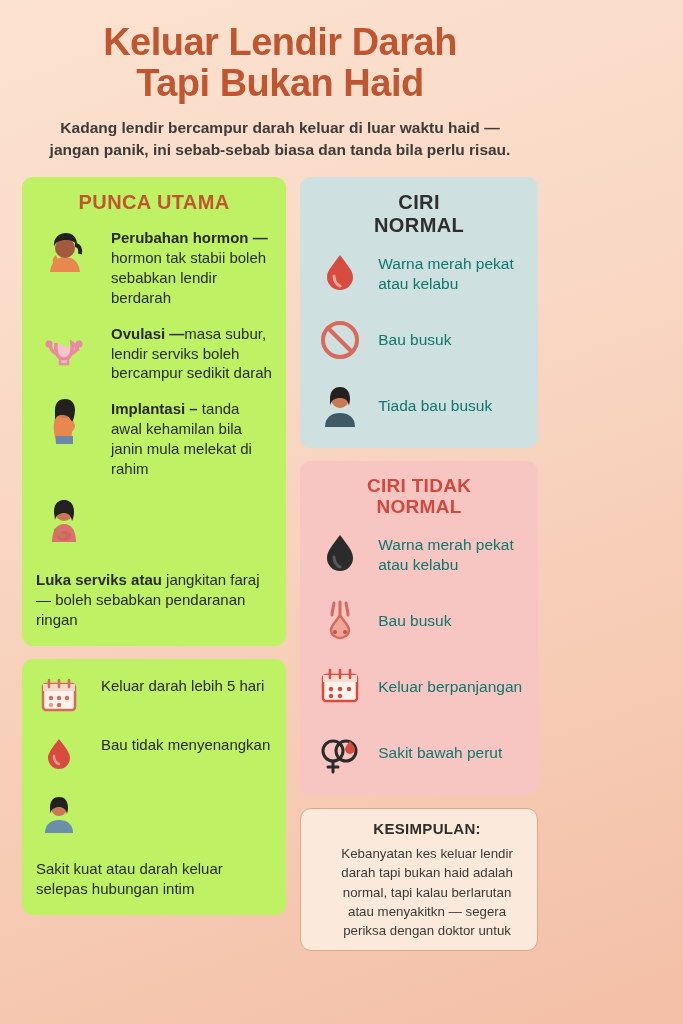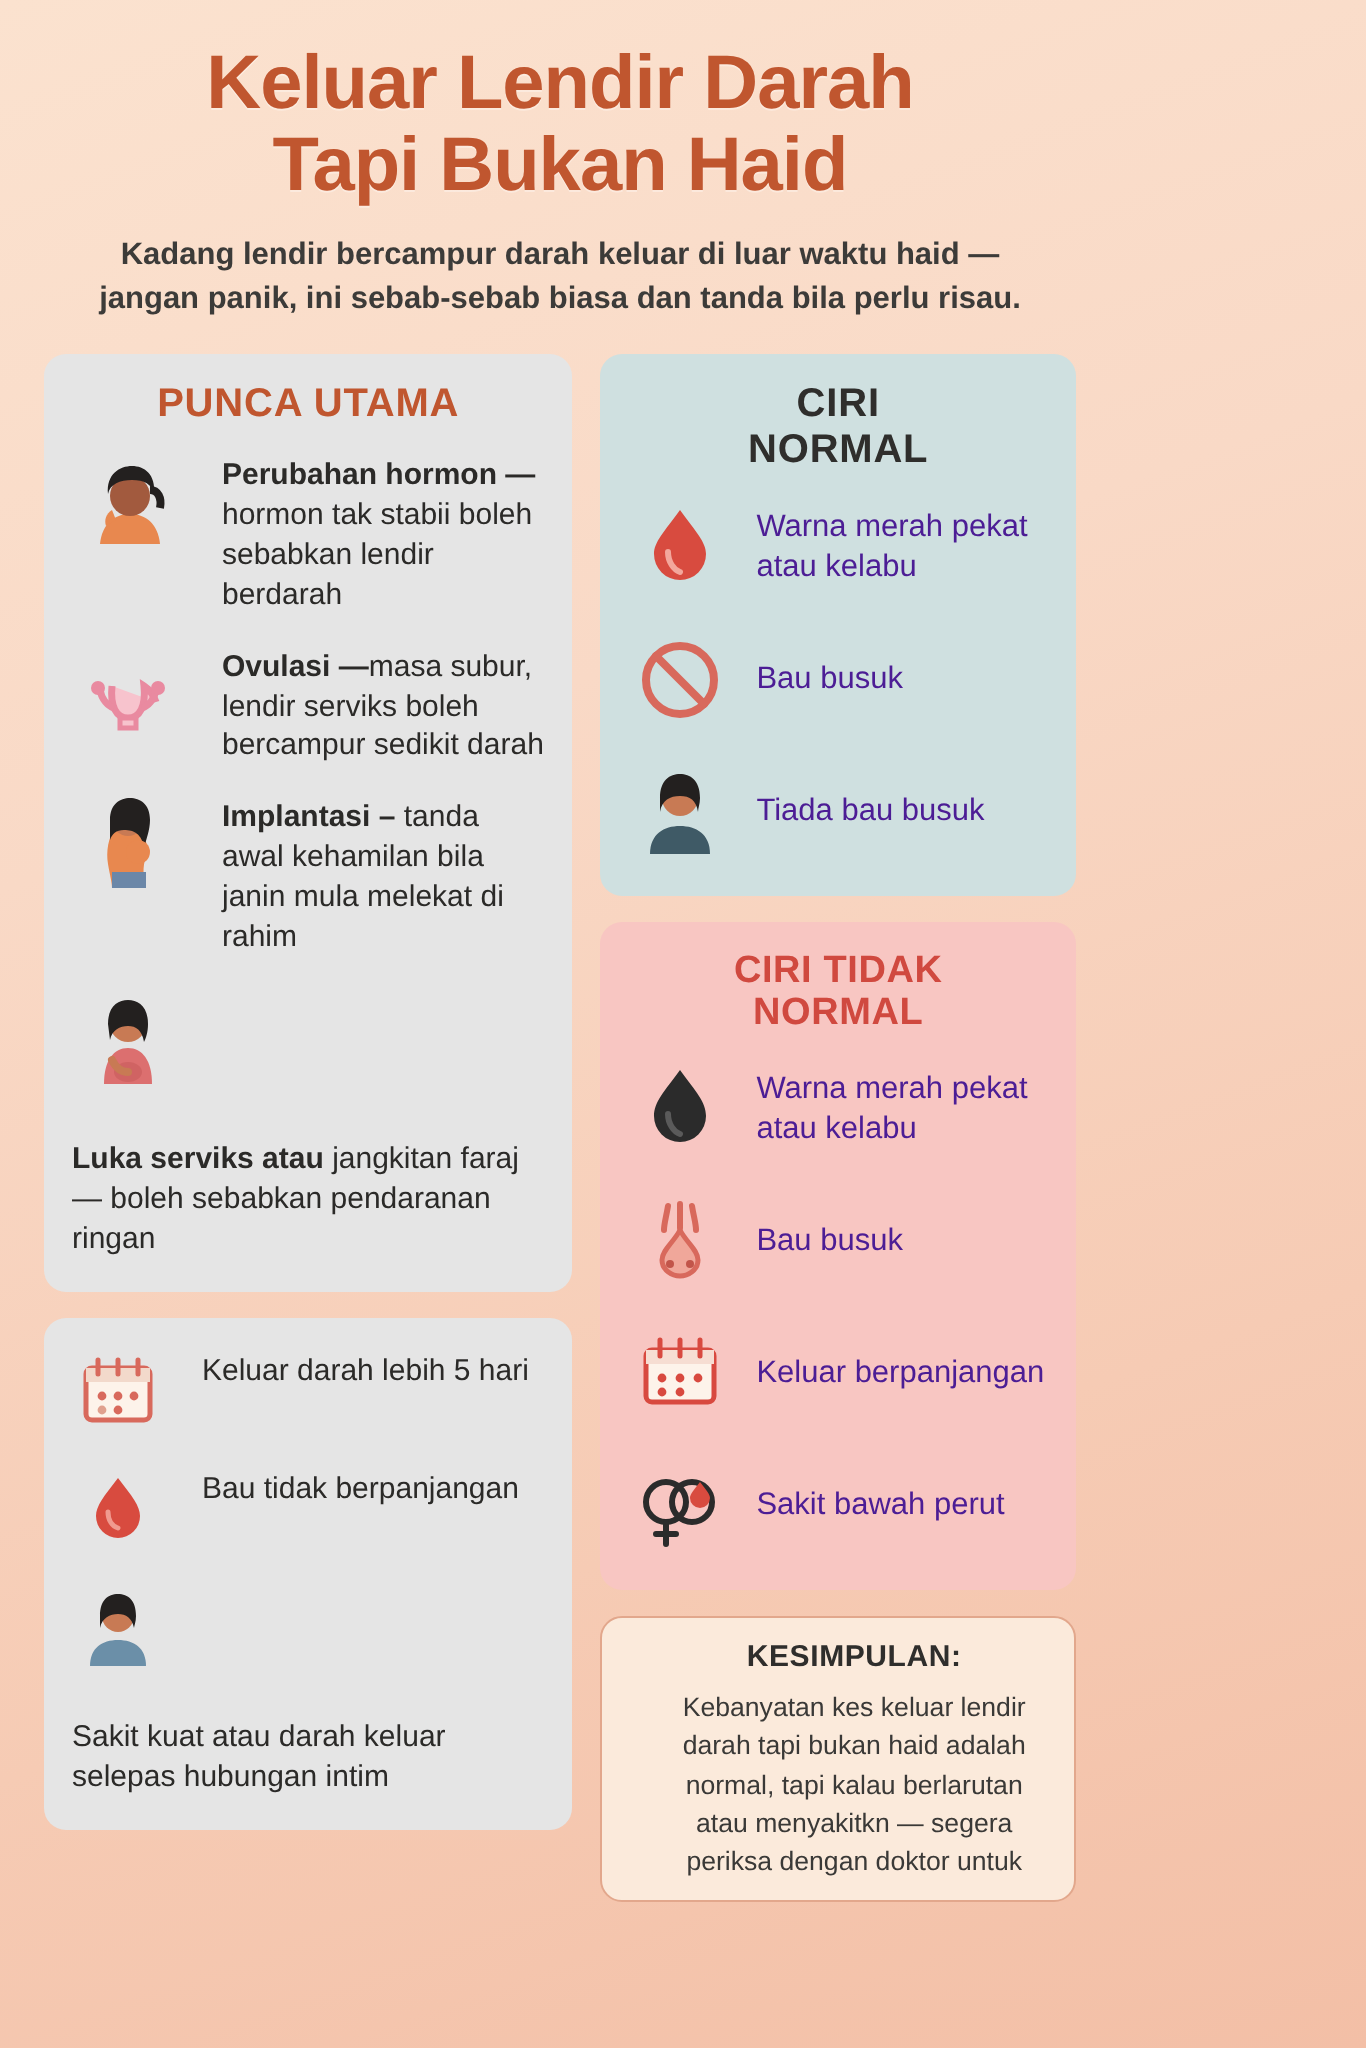--- a/index.html
+++ b/index.html
@@ -48,21 +48,21 @@
     align-items: flex-start;
   }
   .col { display: flex; flex-direction: column; gap: 13px; }
   .col-left { width: 330px; }
   .col-right { width: 297px; }
 
   .card {
     border-radius: 11px;
     padding: 14px 14px 16px 14px;
   }
-  .card-cream { background: #e5e5e5; }
+  .card-cream { background: #bef264; }
   .card-blue  { background: #cfe0e0; }
   .card-pink  { background: #f8c6c2; }
   .card-outline {
     background: #fbeadb;
     border: 1.5px solid #e2a78c;
   }
 
   .card-title {
     font-weight: bold;
     text-align: center;
@@ -97,21 +97,21 @@
     padding-top: 3px;
   }
   .item .tx b { font-weight: bold; }
 
   .right-item { display: flex; align-items: center; gap: 12px; margin-bottom: 14px; }
   .right-item:last-child { margin-bottom: 0; }
   .right-item .ic {
     flex: 0 0 auto; width: 52px; height: 52px;
     display: flex; align-items: center; justify-content: center;
   }
-  .right-item .tx { color: #4c1d95; font-size: 15.5px; line-height: 1.3; }
+  .right-item .tx { color: #0f766e; font-size: 15.5px; line-height: 1.3; }
 
   .summary-text {
     color: #3a3937;
     font-size: 13.3px;
     line-height: 1.45;
     text-align: center;
     max-height: 96px;
     overflow: hidden;
   }
   .card-summary { padding: 11px 14px 10px 30px; }
@@ -215,21 +215,21 @@
           <div class="tx">Keluar darah lebih 5 hari</div>
         </div>
 
         <div class="item small">
           <div class="ic">
             <svg width="46" height="46" viewBox="0 0 46 46">
               <path d="M23 7c7 9 11 14 11 19a11 11 0 0 1-22 0c0-5 4-10 11-19z" fill="#d84b3f"></path>
               <path d="M18 24c0 4 2 7 5 8" stroke="#f09a8f" stroke-width="2.5" fill="none" stroke-linecap="round"></path>
             </svg>
           </div>
-          <div class="tx">Bau tidak berpanjangan</div>
+          <div class="tx">Bau tidak menyenangkan</div>
         </div>
 
         <div class="item small">
           <div class="ic">
             <svg width="46" height="46" viewBox="0 0 46 46">
               <path d="M9 42c0-9 6-13 14-13s14 4 14 13z" fill="#6b8fa8"></path>
               <circle cx="23" cy="17" r="8" fill="#c87a54"></circle>
               <path d="M14 17c0-8 4-11 9-11s9 3 9 11c0 3-1 5-1 6-1-5-4-7-8-7s-8 2-9 7z" fill="#23201f"></path>
             </svg>
           </div>

